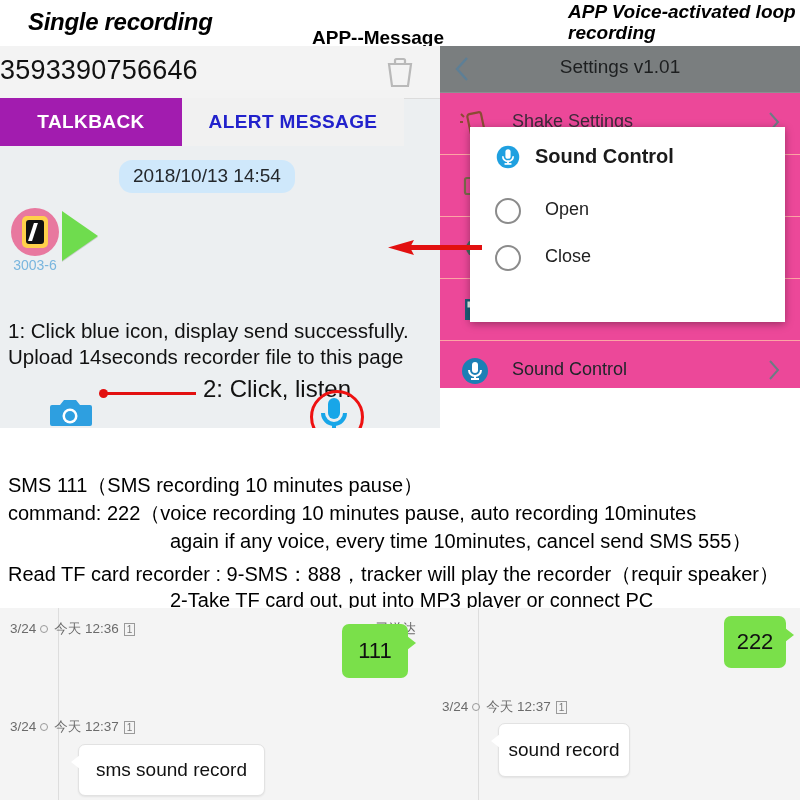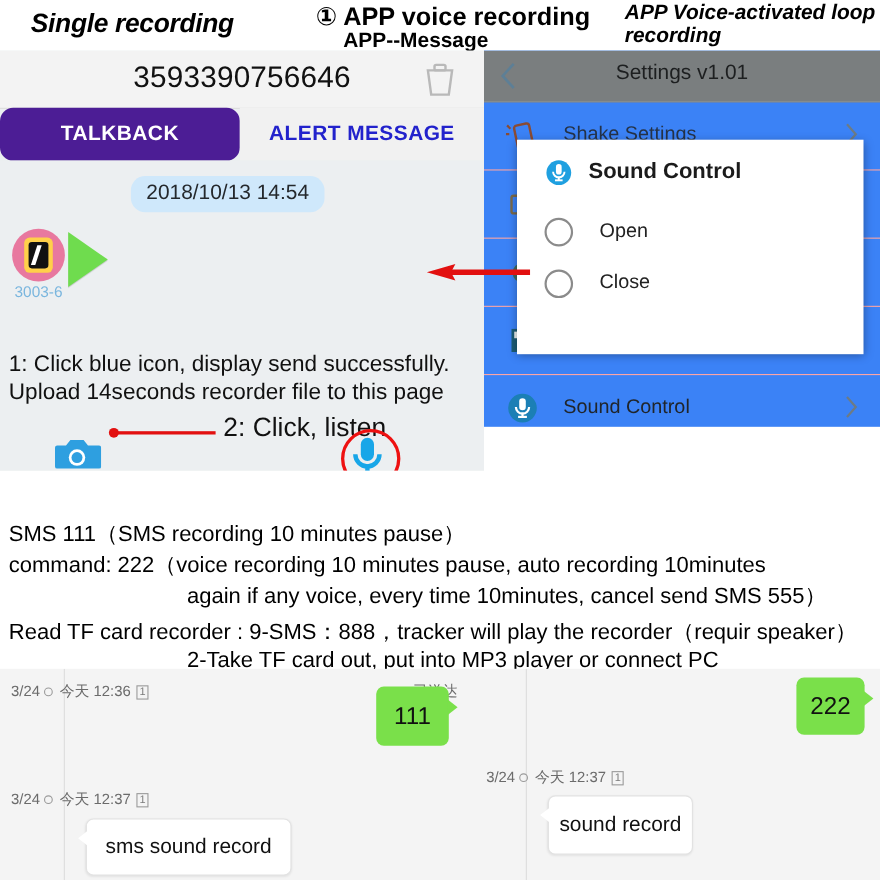--- a/index.html
+++ b/index.html
@@ -13,25 +13,25 @@
   
   .hdr{position:absolute;color:#000;}
   #hdr-single{left:28px;top:8px;font-style:italic;font-weight:bold;font-size:24px;letter-spacing:-.3px;}
   #hdr-app1{left:287px;top:2px;font-weight:bold;font-size:23px;white-space:nowrap;}
   #hdr-app1b{left:312px;top:27px;font-weight:bold;font-size:19px;white-space:nowrap;}
   #hdr-loop{left:568px;top:1px;font-style:italic;font-weight:bold;font-size:19px;line-height:21px;width:230px;}
 
   
   .phone-left{position:absolute;left:0;top:46px;width:440px;height:382px;background:#eceff1;overflow:hidden;}
   .tb-topbar{position:absolute;left:0;top:0;width:440px;height:52px;background:#f3f3f3;border-bottom:1px solid #dcdcdc;}
-  .tb-imei{position:absolute;left:0;top:9px;width:440px;text-align:center;font-size:27px;color:#111;letter-spacing:.2px;}
+  .tb-imei{position:absolute;left:0;top:9px;width:440px;font-size:27px;color:#111;letter-spacing:.2px;}
   .trash-icon{position:absolute;right:25px;top:10px;width:30px;height:32px;}
   .tabs{position:absolute;left:0;top:52px;width:440px;height:48px;display:flex;}
   .tab{flex:0 0 auto;display:flex;align-items:center;justify-content:center;font-size:19px;font-weight:bold;letter-spacing:.4px;}
-  .tab-active{width:218px;background:#4c1d95;color:#ffffff;border-radius:12px;}
+  .tab-active{width:182px;background:#a21caf;color:#ffffff;}
   .tab-idle{width:222px;background:#f1f1f1;color:#2222cc;}
   .tb-body{position:absolute;left:0;top:100px;width:440px;height:282px;background:#eceff1;}
   .datepill{position:absolute;left:119px;top:14px;padding:5px 14px 6px;background:#cfe8fb;border-radius:13px;
             font-size:19px;color:#24282c;}
   .avatar-wrap{position:absolute;left:6px;top:62px;width:58px;}
   .avatar{width:48px;height:48px;border-radius:50%;background:#e8789f;margin:0 auto;position:relative;}
   .avatar-inner{position:absolute;left:11px;top:8px;width:26px;height:32px;background:#ffd04a;border-radius:5px;}
   .avatar-glyph{position:absolute;left:15px;top:12px;width:18px;height:24px;background:#111;border-radius:3px;}
   .avatar-glyph:after{content:"";position:absolute;left:5px;top:3px;width:4px;height:18px;background:#fff;
             transform:skewX(-18deg);}
@@ -43,21 +43,21 @@
   .cam-icon{position:absolute;left:48px;top:250px;width:44px;height:32px;}
   .mic-btn{position:absolute;left:310px;top:244px;width:52px;height:52px;}
   .mic-ring{position:absolute;left:0;top:0;width:48px;height:48px;border:3px solid #ee1111;border-radius:50%;}
 
   
   .callout-dot{position:absolute;left:99px;top:243px;width:9px;height:9px;border-radius:50%;background:#e21010;}
   .callout-line{position:absolute;left:106px;top:246px;width:90px;height:3px;background:#e21010;}
   .callout-text{position:absolute;left:203px;top:229px;font-size:24px;color:#111;white-space:nowrap;}
 
   
-  .phone-right{position:absolute;left:440px;top:46px;width:360px;height:342px;background:#3b82f6;overflow:hidden;}
+  .phone-right{position:absolute;left:440px;top:46px;width:360px;height:342px;background:#ec4899;overflow:hidden;}
   .st-topbar{position:absolute;left:0;top:0;width:360px;height:46px;background:#7a7e7f;border-bottom:1px solid #8b8f90;}
   .st-back{position:absolute;left:14px;top:10px;width:16px;height:26px;}
   .st-title{position:absolute;left:0;top:10px;width:360px;text-align:center;font-size:19px;color:#1d1f20;}
   .st-row{position:absolute;left:0;width:360px;height:62px;border-bottom:1px solid #fca5a5;}
   .st-row .st-ico{position:absolute;left:20px;top:16px;width:30px;height:30px;}
   .st-row .st-lbl{position:absolute;left:72px;top:19px;font-size:18px;color:#20252a;}
   .st-row .st-chev{position:absolute;right:20px;top:20px;width:11px;height:20px;}
   #strow-shake{top:46px;}
   #strow-mystery{top:108px;}
   #strow-unknown{top:170px;}
@@ -109,21 +109,20 @@
              box-shadow:0 1px 2px rgba(0,0,0,.07);}
   .bub-white:before{content:"";position:absolute;left:-8px;top:10px;border-right:9px solid #ffffff;
              border-top:7px solid transparent;border-bottom:7px solid transparent;}
 </style>
 </head>
 <body>
 
 <div class="page">
 
   <div class="hdr" id="hdr-single">Single recording</div>
-  <div class="hdr" id="hdr-app1">① APP voice recording</div>
   <div class="hdr" id="hdr-app1b">APP--Message</div>
   <div class="hdr" id="hdr-loop">APP Voice-activated loop recording</div>
 
   <div class="phone-left">
 
     <div class="tb-topbar">
       <div class="tb-imei">3593390756646</div>
       <div class="trash-icon">
         <svg width="30" height="32" viewBox="0 0 30 32">
           <path d="M4 8 L26 8 L23 30 L7 30 Z" fill="none" stroke="#b9b9b9" stroke-width="2.2"></path>

